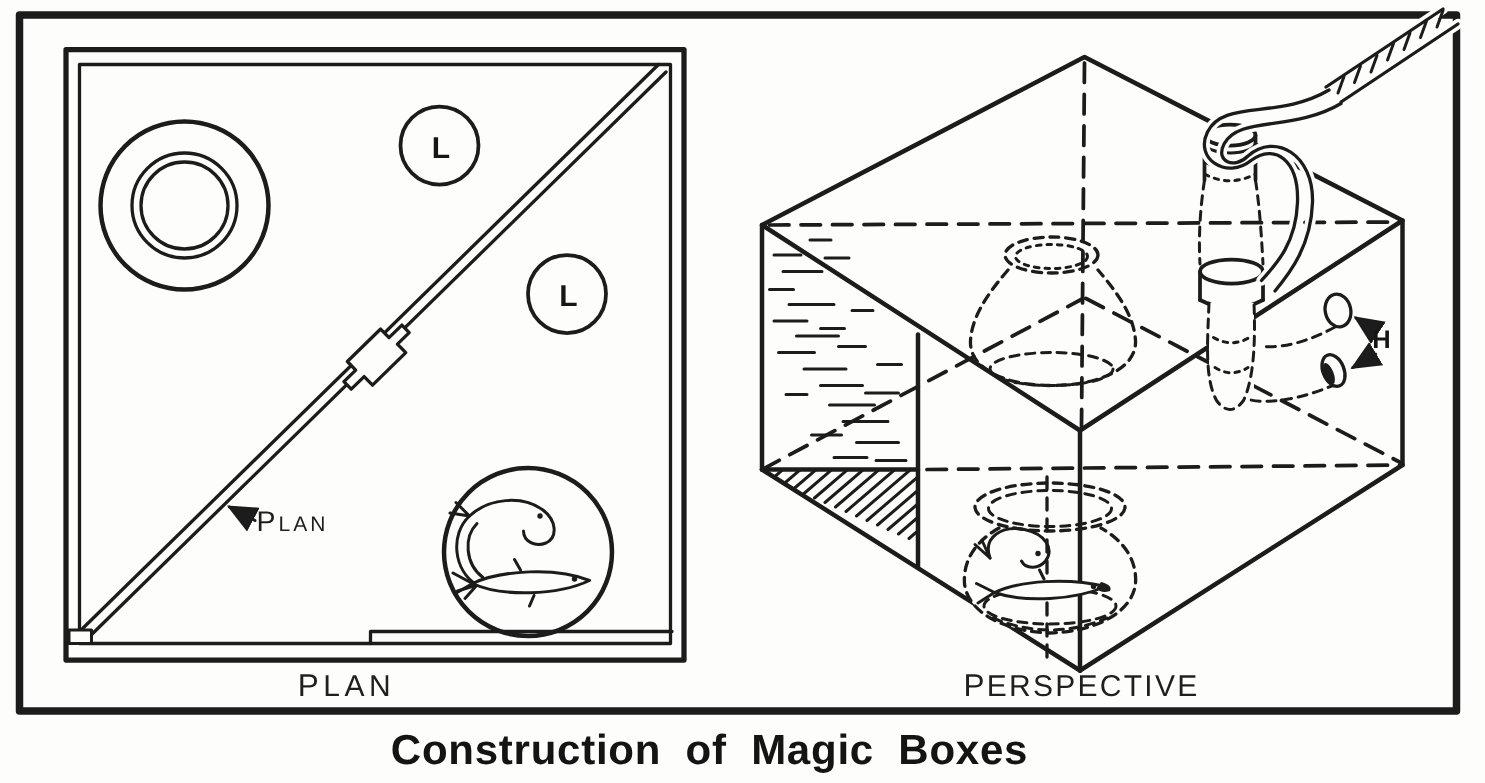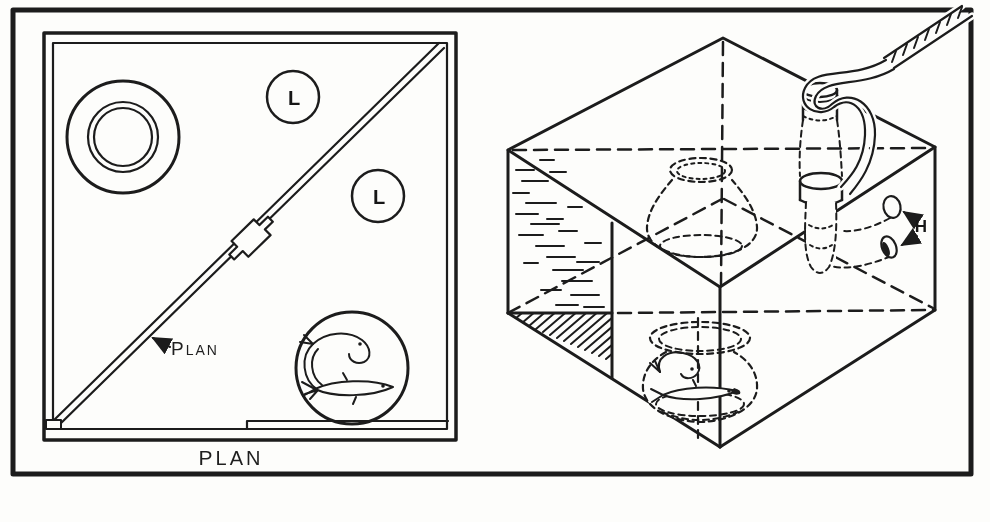--- a/index.html
+++ b/index.html
@@ -188,14 +188,16 @@
       <ellipse cx="886" cy="249" rx="3" ry="7.5" transform="rotate(-22 886 249)" class="fi"></ellipse>
       <path d="M916,220 L904,212" class="ln s2" marker-end="url(#arr)"></path>
       <path d="M917,236 L902,245" class="ln s2" marker-end="url(#arr)"></path>
       <text x="921" y="232" class="letterH">H</text>
     </g>
   </g>
 </svg>
 
 <div class="engraved lbl-glass">PLAN</div>
 <div class="engraved lbl-plan">PLAN</div>
+<div class="engraved lbl-persp">PERSPECTIVE</div>
+<div class="caption">Construction of Magic Boxes</div>
 
 </div>
 
 </body></html>

